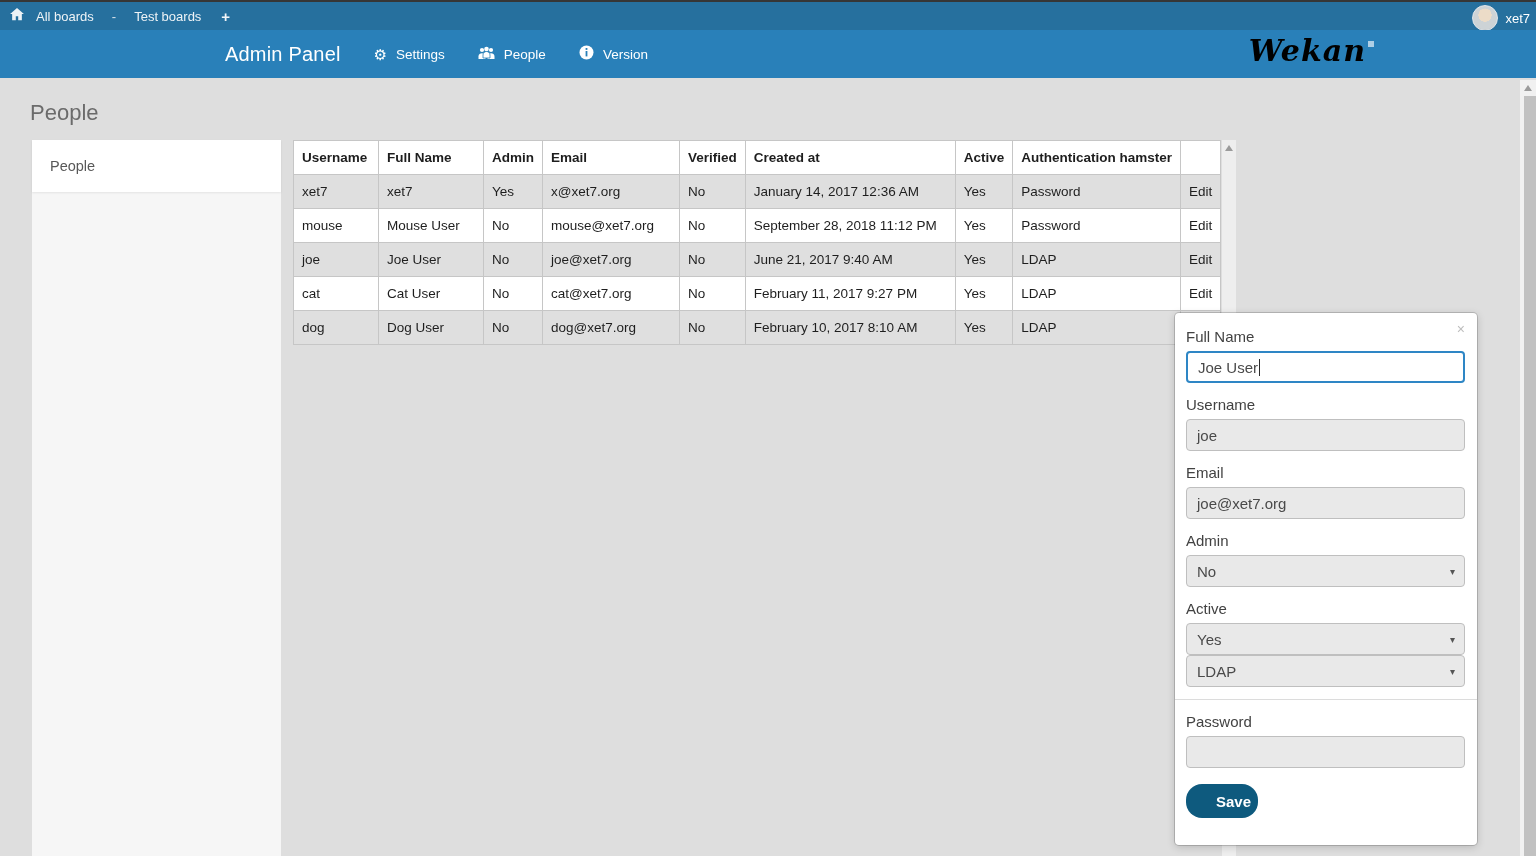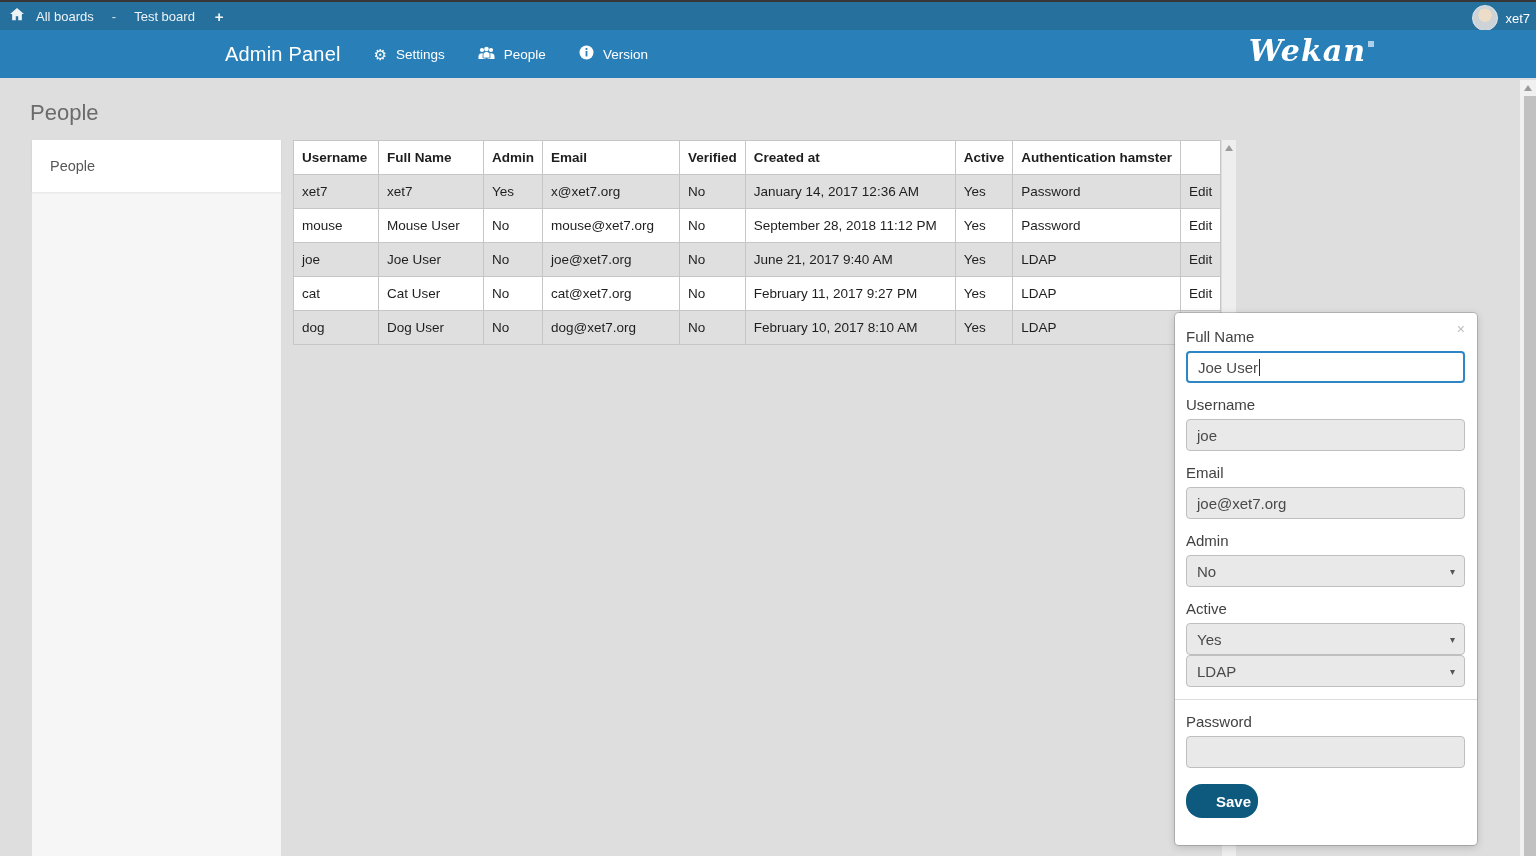--- a/index.html
+++ b/index.html
@@ -20,21 +20,21 @@
             border:1px solid #e3e8ec; }
   .user-name { color:#fff; font-size:13px; }
 
   
   .navbar { position:absolute; left:0; top:30px; width:1536px; height:48px;
             background:#2980b9; display:flex; align-items:center; color:#fff;padding-left:48px; }
   .admin-title { margin-left:177px; font-size:20px; font-weight:500; letter-spacing:.2px; }
   .nav-item { display:flex; align-items:center; gap:9px; margin-left:33px; font-size:13.5px; cursor:pointer; }
   .nav-item .g { font-size:15px; line-height:1; }
   .brand { position:absolute; right:162px; top:3px; font-family:"DejaVu Serif", serif;
-           font-style:italic; font-weight:bold; font-size:30px; color:#ffffff; letter-spacing:1px; }
+           font-style:italic; font-weight:bold; font-size:30px; color:#000000; letter-spacing:1px; }
   .brand-dot { display:inline-block; width:6px; height:6px; background:#aecfe6; margin-left:2px; margin-bottom:14px; }
 
   
   .page-heading { position:absolute; left:30px; top:100px; font-size:22px; color:#6b6b6b; }
 
   .sidebar { position:absolute; left:32px; top:140px; width:249px; bottom:0;
              background:#f6f6f6; }
   .sidebar-item { height:52px; background:#fff; display:flex; align-items:center;
                   padding-left:18px; font-size:14.5px; color:#585858; cursor:pointer;
                   box-shadow:0 1px 2px rgba(0,0,0,0.08); }
@@ -84,21 +84,21 @@
 
 <div class="topbar">
   <div class="crumb">
     <span class="icon-svg">
       <svg width="14" height="13" viewBox="0 0 16 15">
           <path d="M8 0 L0 7 h2.4 v7 h4.2 v-4.5 h2.8 V14 h4.2 V7 H16 Z" fill="#eef3f6"></path>
         </svg>
     </span>
     <span>All boards</span>
     <span class="sep">-</span>
-    <span>Test board</span>
+    <span>Test boards</span>
     <span class="plus-glyph">+</span>
   </div>
   <div class="user-box">
     <span class="avatar"></span>
     <span class="user-name">xet7</span>
   </div>
 </div>
 
 <div class="navbar">
   <span class="admin-title">Admin Panel</span>

